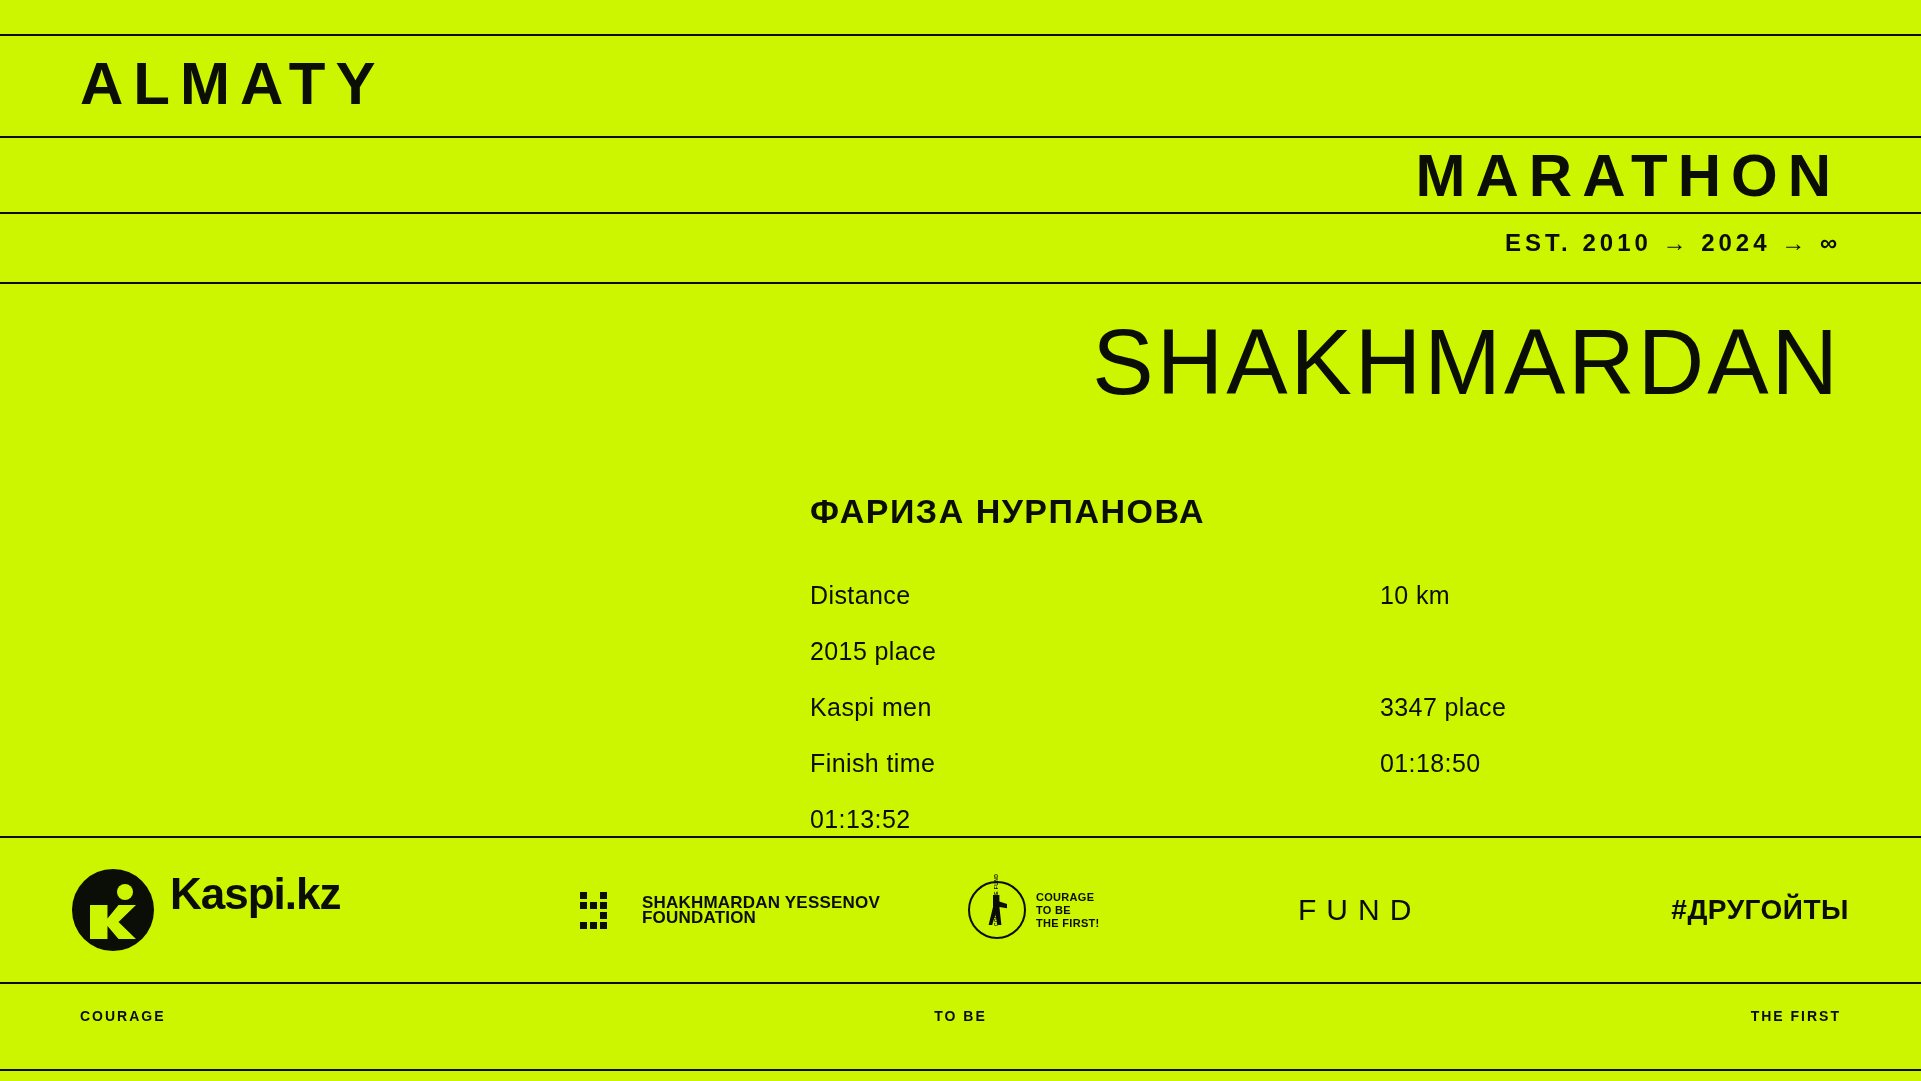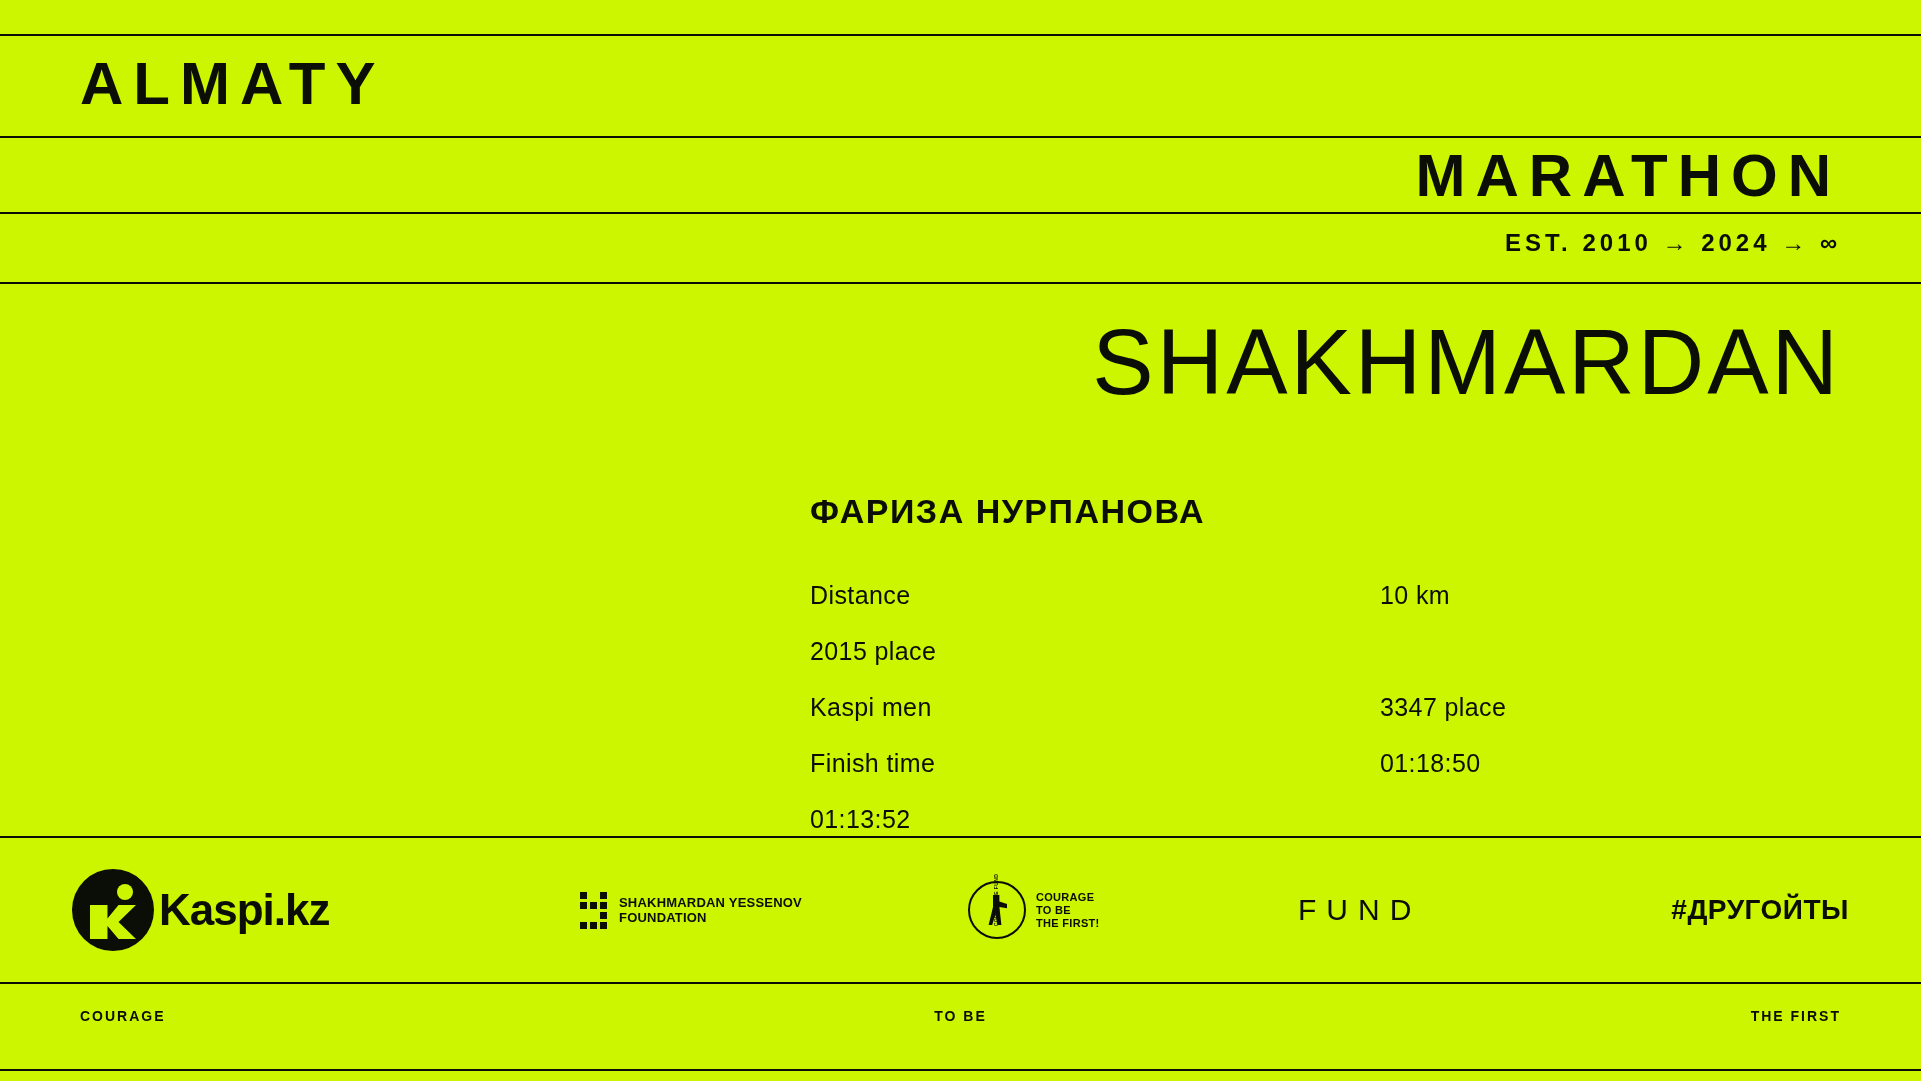--- a/index.html
+++ b/index.html
@@ -123,22 +123,22 @@
     top: 838px;
     width: 1921px;
     height: 144px;
     display: flex;
     align-items: center;
   }
   .kaspi {
     position: absolute;
     left: 72px;
     display: flex;
-    align-items: center;
-    gap: 5px;
+    align-items: flex-start;
+    gap: 16px;
   }
   .kaspi-mark {
     width: 82px;
     height: 82px;
     border-radius: 50%;
     background: #0b0d07;
     position: relative;
   }
   .kaspi-mark .head {
     position: absolute;
@@ -172,24 +172,25 @@
   }
   .bars {
     display: grid;
     grid-template-columns: repeat(3, 7px);
     grid-template-rows: repeat(4, 7px);
     gap: 3px;
   }
   .bars i { background: #0b0d07; display: block; width: 7px; height: 7px; }
   .bars i.off { background: transparent; }
   .yessenov-text {
-    font-size: 13px;
+    font-size: 17px;
     font-weight: 700;
     line-height: 15px;
     letter-spacing: 0.2px;
+    margin-left: 23px;
   }
   .corporate {
     position: absolute;
     left: 968px;
     display: flex;
     align-items: center;
     gap: 10px;
   }
   .corp-seal {
     width: 54px;

